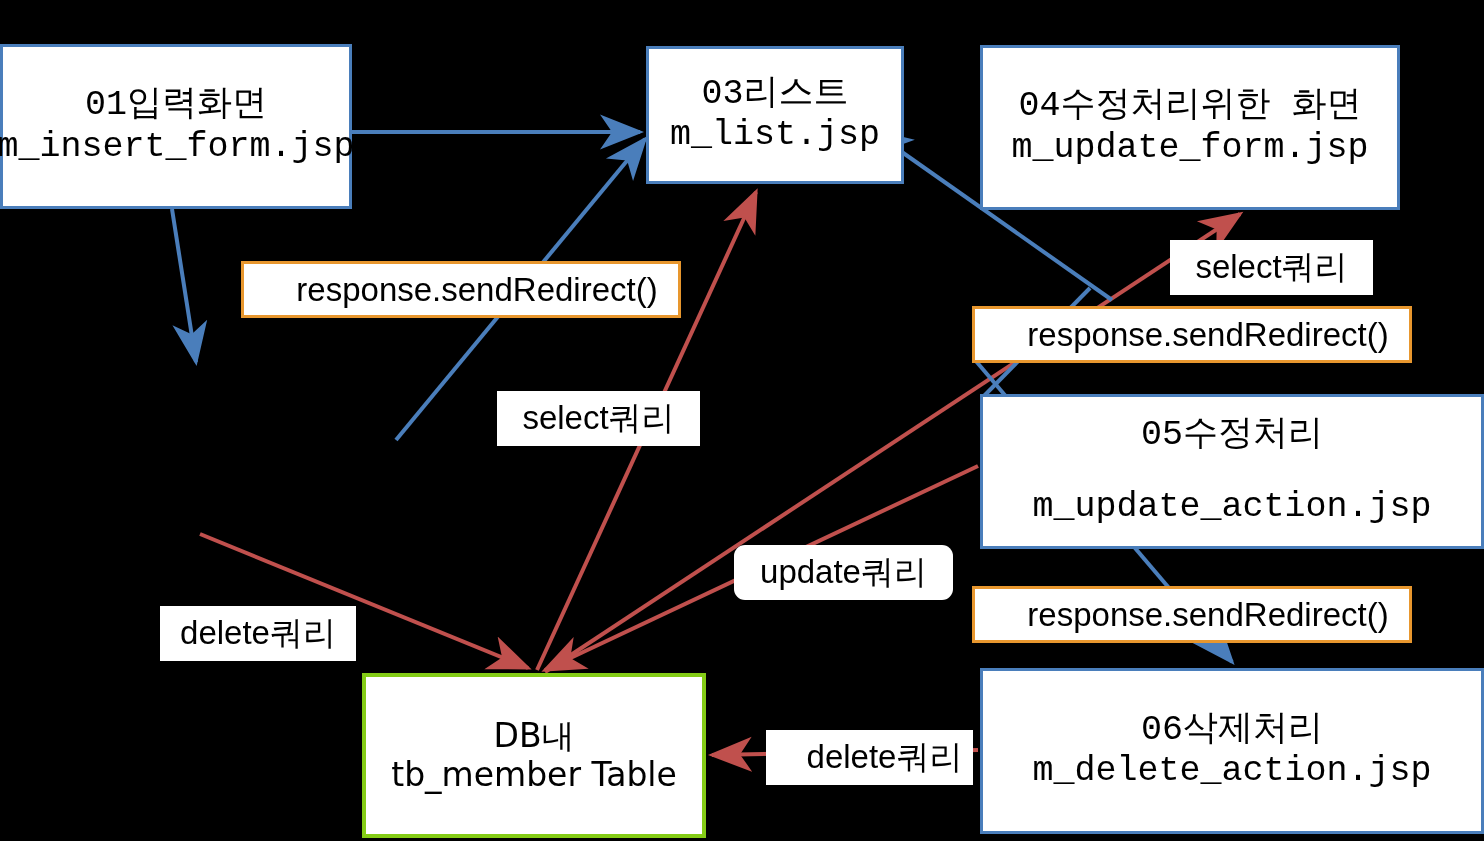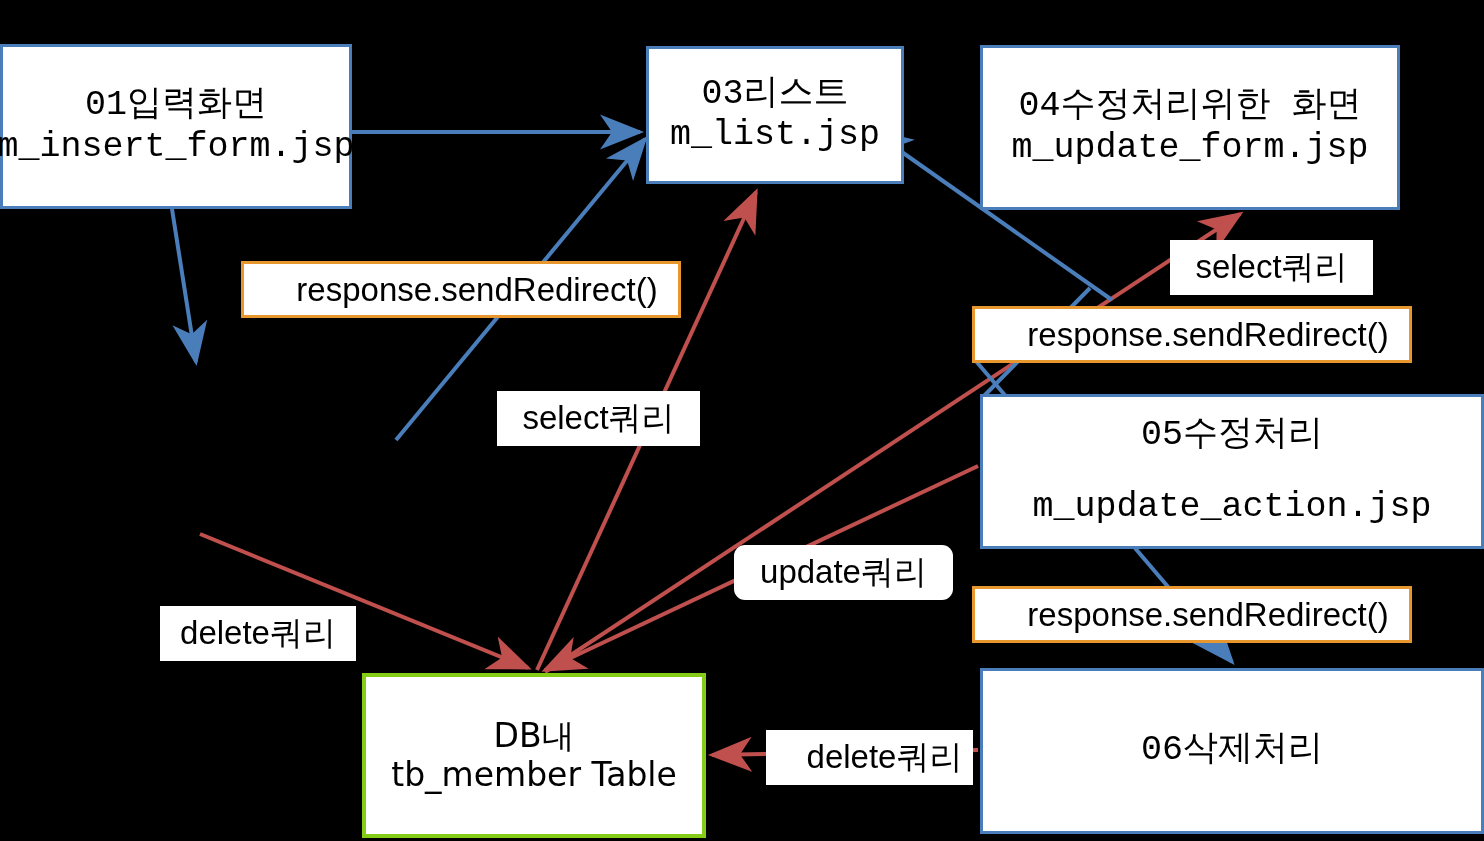--- a/index.html
+++ b/index.html
@@ -111,20 +111,21 @@
   </div>
 
 
   <div class="node blue" style="left:980px; top:394px; width:504px; height:155px;gap:31px;">
     <span class="l1">05수정처리</span>
     <span class="l2">m_update_action.jsp</span>
   </div>
 
   <div class="node blue" style="left:980px; top:668px; width:504px; height:166px;">
     <span class="l1">06삭제처리</span>
+    <span class="l2">m_delete_action.jsp</span>
   </div>
 
   <div class="node red" style="left:362px; top:673px; width:344px; height:165px;">
     <span class="l1">DB내</span>
     <span class="l2">tb_member Table</span>
   </div>
 
   <div class="label boxed" style="left:241px; top:261px; width:440px; height:57px;">
     <span>response.sendRedirect()</span>
   </div>

